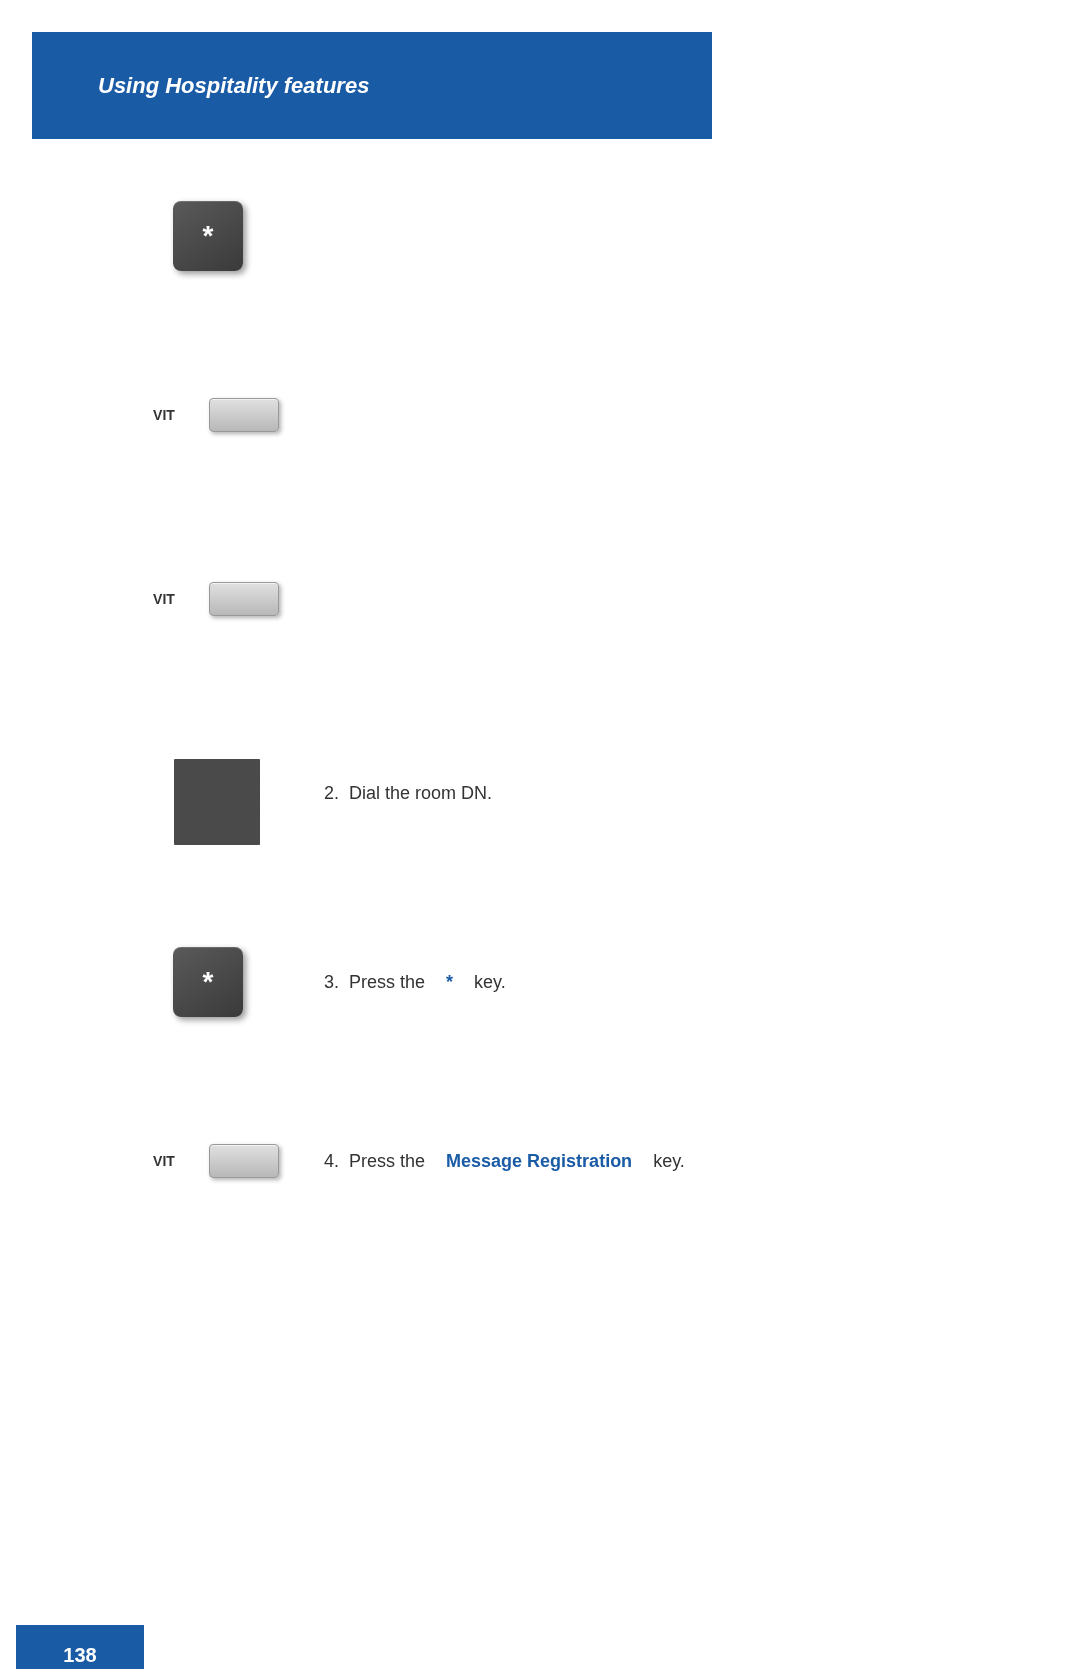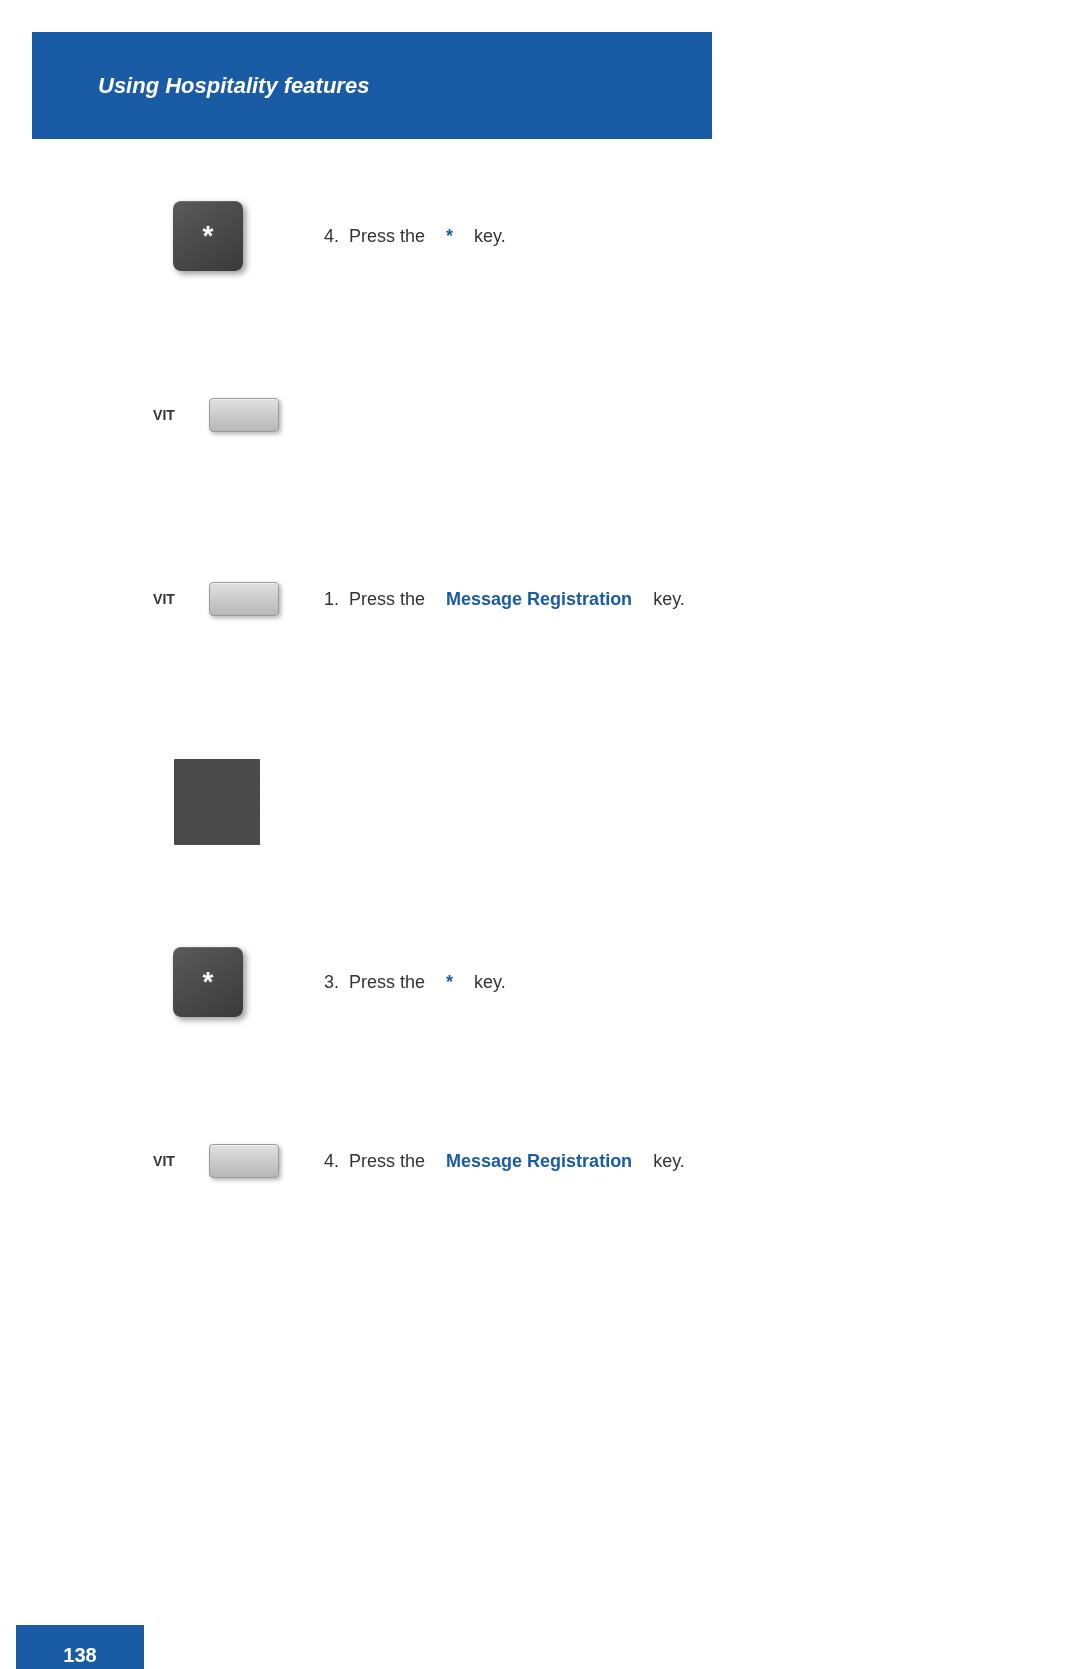--- a/index.html
+++ b/index.html
@@ -156,67 +156,64 @@
 </div>
 
 <div class="content">
 
   <div class="instruction-row">
     <div class="icon-area">
       <div class="star-key">
         <span>*</span>
       </div>
     </div>
-    <div class="instruction-text">
-      4.&nbsp;&nbsp;Press the <span class="star-blue">*</span> key.
-    </div>
   </div>
 
   <div class="instruction-row">
     <div class="icon-area">
       <div class="vit-key">
         <span class="vit-label">VIT</span>
         <div class="soft-key"></div>
       </div>
     </div>
   </div>
 
 
   <div class="instruction-row">
     <div class="icon-area">
       <div class="vit-key">
         <span class="vit-label">VIT</span>
         <div class="soft-key"></div>
       </div>
     </div>
+  </div>
+
+  <div class="instruction-row">
+    <div class="icon-area">
+      <div class="keypad-icon">
+        <div class="keypad-dot"></div>
+        <div class="keypad-dot"></div>
+        <div class="keypad-dot"></div>
+        <div class="keypad-dot"></div>
+        <div class="keypad-dot"></div>
+        <div class="keypad-dot"></div>
+        <div class="keypad-dot"></div>
+        <div class="keypad-dot"></div>
+        <div class="keypad-dot"></div>
+        <div class="keypad-dot"></div>
+        <div class="keypad-dot"></div>
+        <div class="keypad-dot"></div>
+        <div class="keypad-dot"></div>
+        <div class="keypad-dot"></div>
+        <div class="keypad-dot"></div>
+        <div class="keypad-dot"></div>
+      </div>
+    </div>
     <div class="instruction-text">
-      1.&nbsp;&nbsp;Press the <span class="link-blue">Message Registration</span> key.
-    </div>
-  </div>
-
-  <div class="instruction-row">
-    <div class="icon-area">
-      <div class="keypad-icon">
-        <div class="keypad-dot"></div>
-        <div class="keypad-dot"></div>
-        <div class="keypad-dot"></div>
-        <div class="keypad-dot"></div>
-        <div class="keypad-dot"></div>
-        <div class="keypad-dot"></div>
-        <div class="keypad-dot"></div>
-        <div class="keypad-dot"></div>
-        <div class="keypad-dot"></div>
-        <div class="keypad-dot"></div>
-        <div class="keypad-dot"></div>
-        <div class="keypad-dot"></div>
-        <div class="keypad-dot"></div>
-        <div class="keypad-dot"></div>
-        <div class="keypad-dot"></div>
-        <div class="keypad-dot"></div>
-      </div>
+      2.&nbsp;&nbsp;Dial the room DN.
     </div>
   </div>
 
   <div class="instruction-row">
     <div class="icon-area">
       <div class="star-key">
         <span>*</span>
       </div>
     </div>
     <div class="instruction-text">

